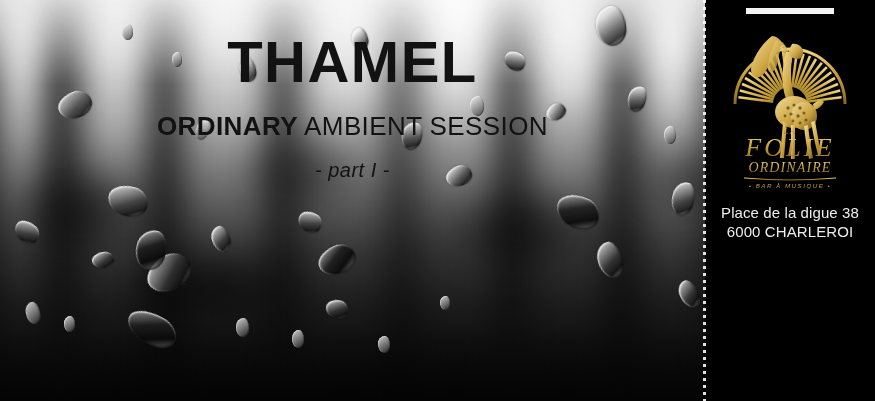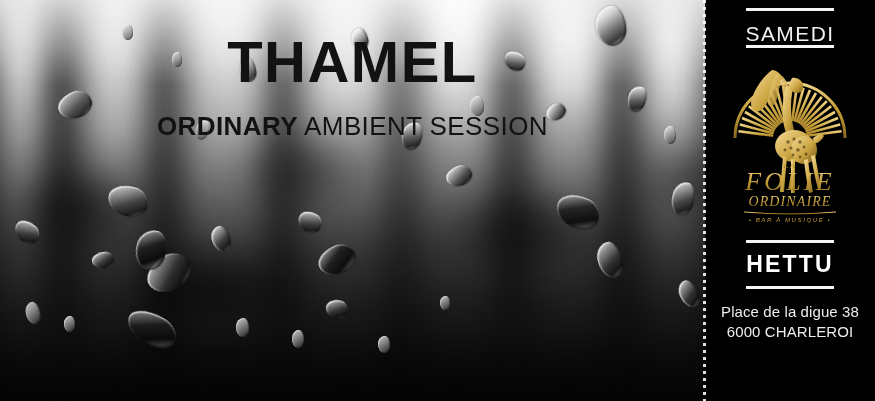--- a/index.html
+++ b/index.html
@@ -209,28 +209,28 @@
       <div class="drop sm" style="left:440px;top:296px;width:10px;height:14px;"></div>
       <div class="drop" style="left:352px;top:28px;width:16px;height:22px;transform:rotate(-14deg);"></div>
       <div class="drop sm" style="left:122px;top:24px;width:11px;height:16px;"></div>
       <div class="drop sm" style="left:236px;top:318px;width:13px;height:19px;"></div>
     </div>
   </div>
 
   <div class="titles">
     <h1 class="t-main">THAMEL</h1>
     <h2 class="t-sub"><b>ORDINARY</b><span> AMBIENT SESSION</span></h2>
+    <p class="t-part">- part I -</p>
   </div>
 
   <div class="perf"></div>
 
   <div class="stub">
 
     <div class="rule" style="margin-top:8px;"></div>
-    <p class="day">SAMEDI</p>
     <div class="rule"></div>
 
     <div class="logo">
       <svg viewBox="0 0 152 160" xmlns="http://www.w3.org/2000/svg" aria-hidden="true">
         <defs>
           <linearGradient id="gld" x1="0" y1="0" x2="0" y2="1">
             <stop offset="0%" stop-color="#efd487"></stop>
             <stop offset="45%" stop-color="#c8a13a"></stop>
             <stop offset="100%" stop-color="#8a6a1e"></stop>
           </linearGradient>
@@ -321,25 +321,20 @@
         <text x="76" y="126" text-anchor="middle" font-family="'Liberation Serif',serif" font-size="26" letter-spacing="3.2" fill="url(#gld)">FOLIE</text>
 
         <text x="76" y="142" text-anchor="middle" font-family="'Liberation Serif',serif" font-size="14" letter-spacing="1.1" fill="url(#gld)">ORDINAIRE</text>
 
         <path d="M30 148 Q76 152 122 148" fill="none" stroke="url(#gld)" stroke-width="1"></path>
 
         <text x="76" y="158" text-anchor="middle" font-family="'Liberation Sans',sans-serif" font-size="6.2" letter-spacing="1.5" fill="url(#gld)">• BAR À MUSIQUE •</text>
       </svg>
     </div>
 
-    <div class="artist-wrap">
-      <div class="rule"></div>
-      <p class="artist">HETTU</p>
-      <div class="rule"></div>
-    </div>
 
     <div class="addr">
       <div>Place de la digue 38</div>
       <div>6000 CHARLEROI</div>
     </div>
 
   </div>
 </div>
 
 </body></html>

